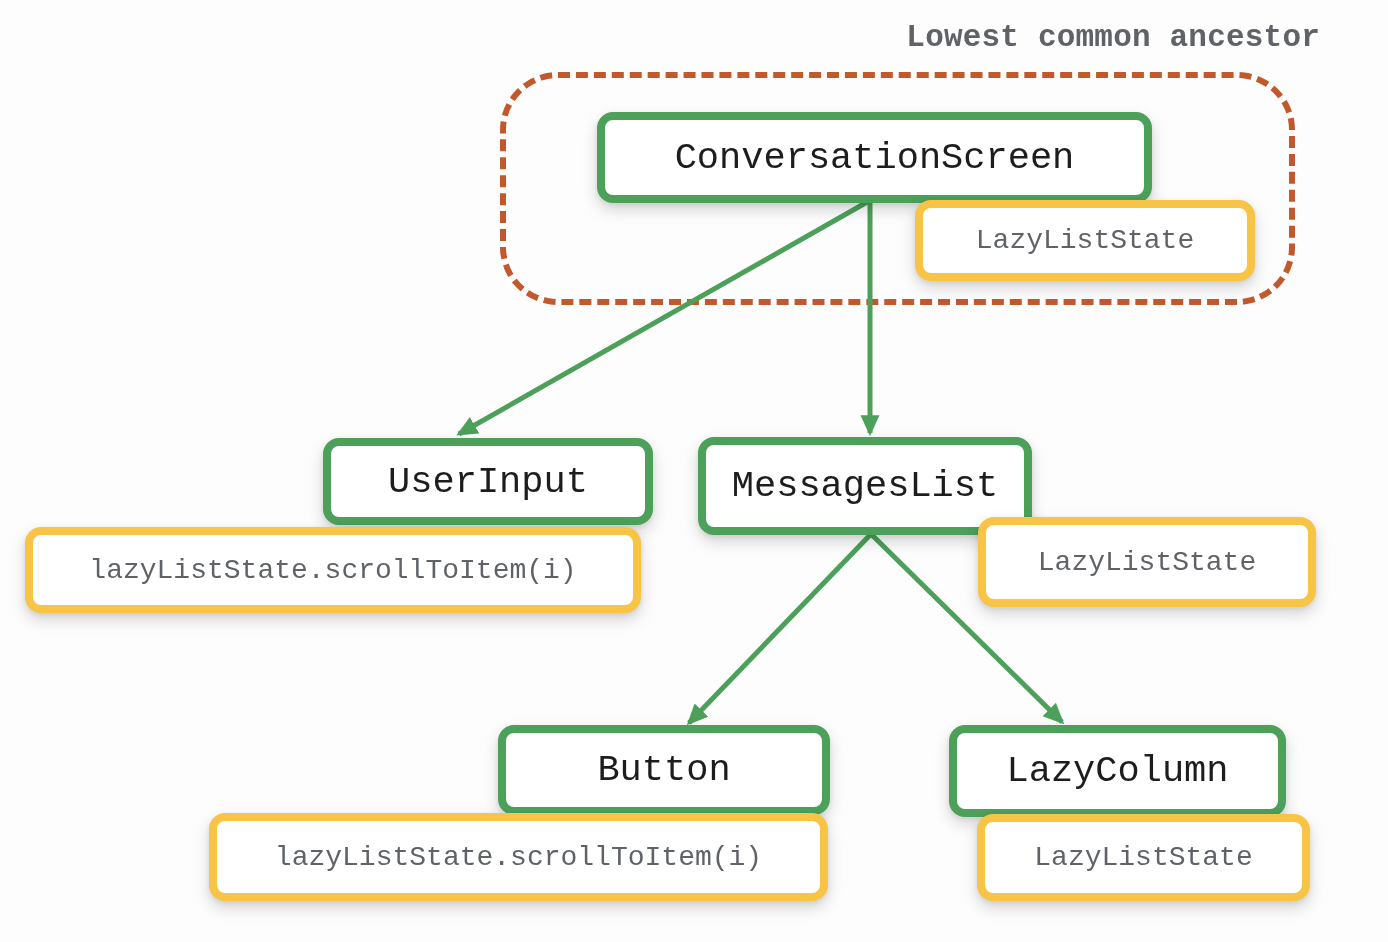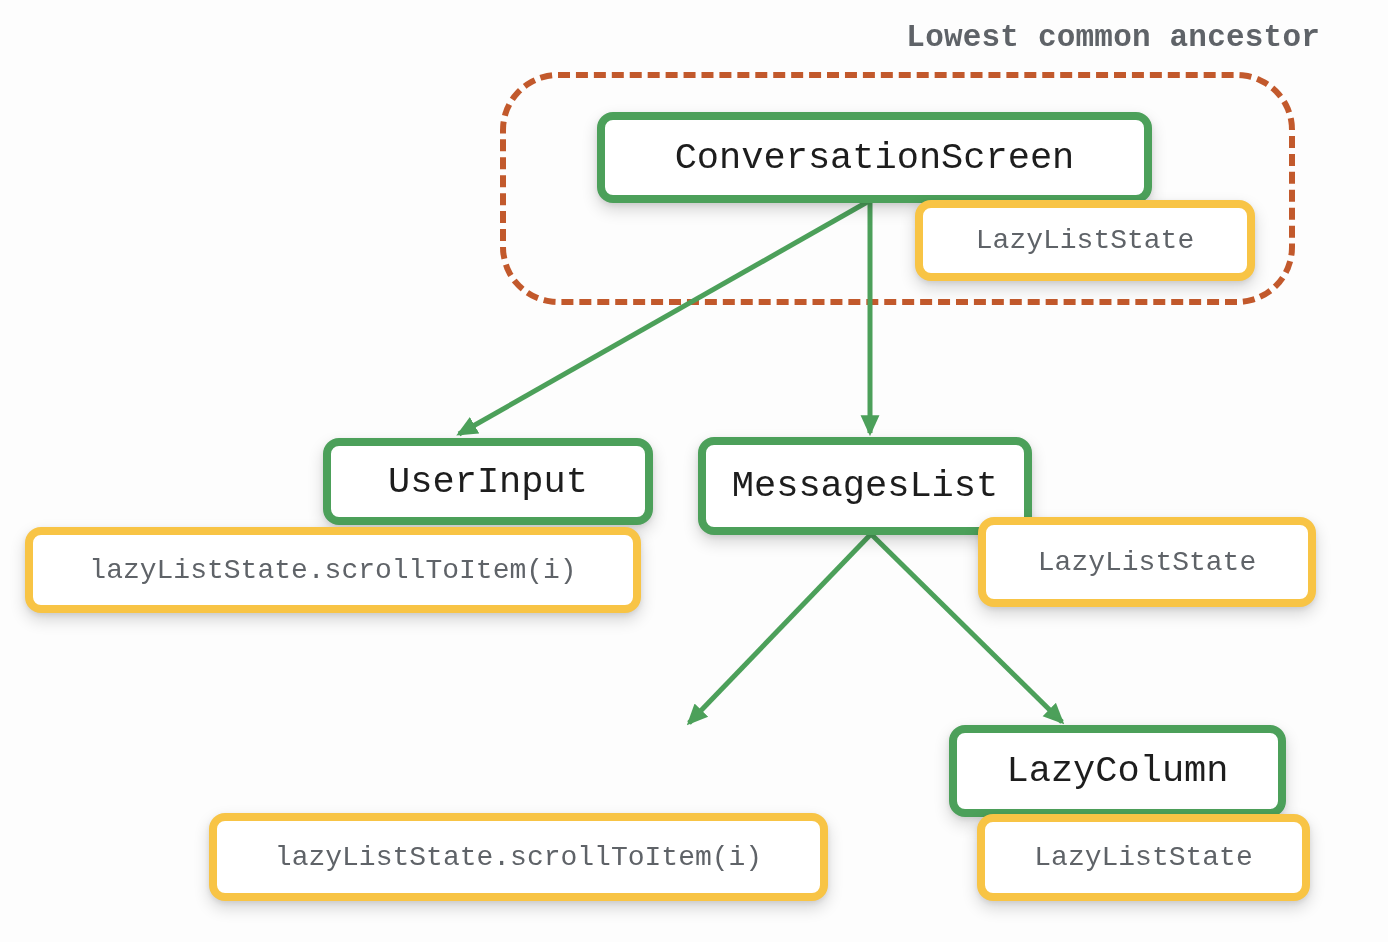--- a/index.html
+++ b/index.html
@@ -105,20 +105,23 @@
   </div>
 
   <div class="node n-userinput">
     <span>UserInput</span>
   </div>
 
   <div class="node n-messageslist">
     <span>MessagesList</span>
   </div>
 
+  <div class="node n-button">
+    <span>Button</span>
+  </div>
 
   <div class="node n-lazycolumn">
     <span>LazyColumn</span>
   </div>
 
   <div class="badge b-conversation-state">
     <span>LazyListState</span>
   </div>
 
   <div class="badge b-userinput-call">

